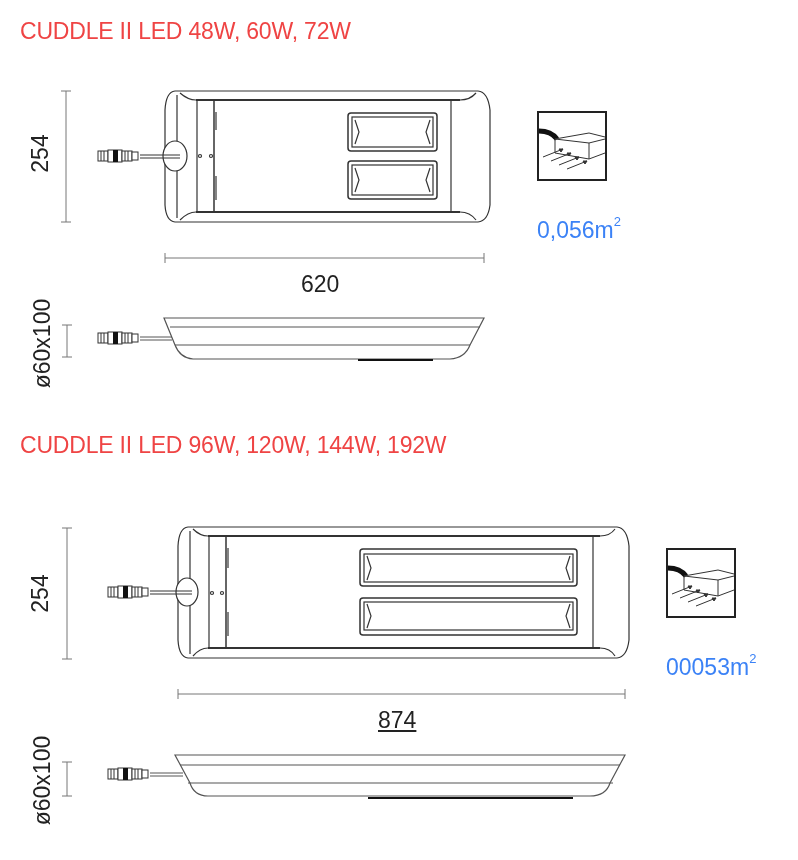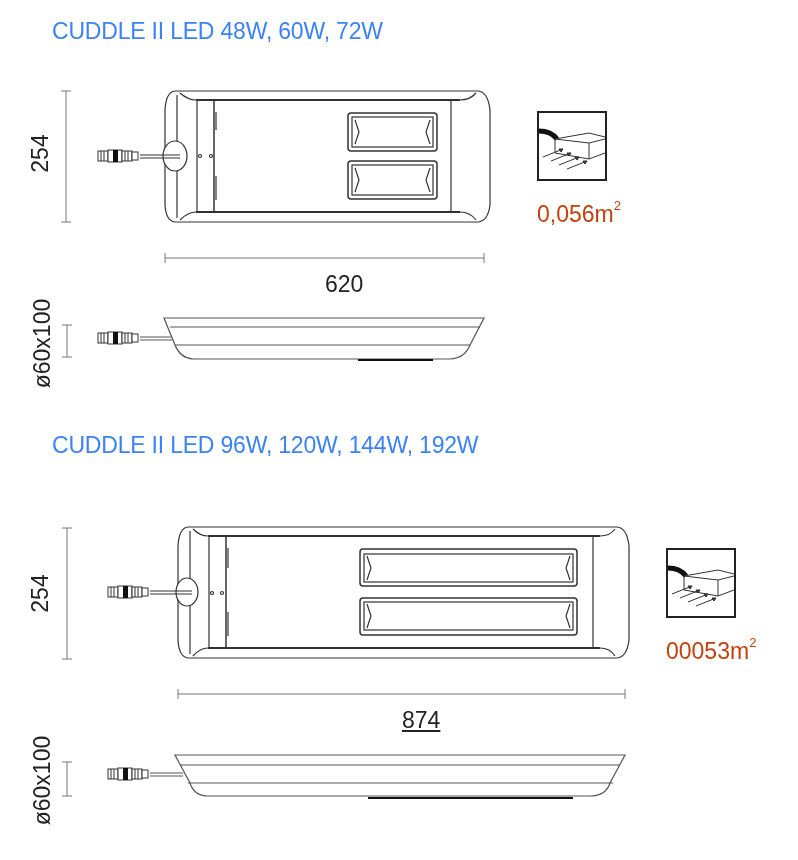--- a/index.html
+++ b/index.html
@@ -1,21 +1,21 @@
 <!DOCTYPE html>
 <html><head>
 <meta charset="utf-8">
 <style>
   html, body { margin: 0; padding: 0; background: #ffffff; }
   body { width: 798px; height: 860px; position: relative; overflow: hidden;
          font-family: "Liberation Sans", "DejaVu Sans", sans-serif; color: #111; }
-  .title { position: absolute; left: 20px; font-size: 23px; font-weight: 400; letter-spacing: -0.2px; color: #3b82f6; white-space: nowrap; margin-left: 32px; }
+  .title { position: absolute; left: 20px; font-size: 23px; font-weight: 400; letter-spacing: -0.2px; color: #ef4444; white-space: nowrap; }
   .dim-v-label { position: absolute; font-size: 23px; color: #222; transform: rotate(-90deg); transform-origin: center center; white-space: nowrap; }
-  .dim-h-label { position: absolute; font-size: 23px; color: #222; white-space: nowrap; margin-left: 24px; }
-  .area-label { position: absolute; font-size: 23px; color: #c2410c; white-space: nowrap; }
+  .dim-h-label { position: absolute; font-size: 23px; color: #222; white-space: nowrap; }
+  .area-label { position: absolute; font-size: 23px; color: #3b82f6; white-space: nowrap; margin-top: 16px; }
   .area-label sup { font-size: 13px; vertical-align: top; position: relative; top: -3px; }
   svg.drawing { position: absolute; left: 0; top: 0; }
   .icon-box { position: absolute; border: 2px solid #222; background: #fff; box-sizing: border-box; }
 </style>
 </head>
 <body>
 
 <div class="title" style="top:18px;">CUDDLE II LED 48W, 60W, 72W</div>
 
 <div class="dim-v-label" style="left:8px; top:140px; width:64px; text-align:center;">254</div>

